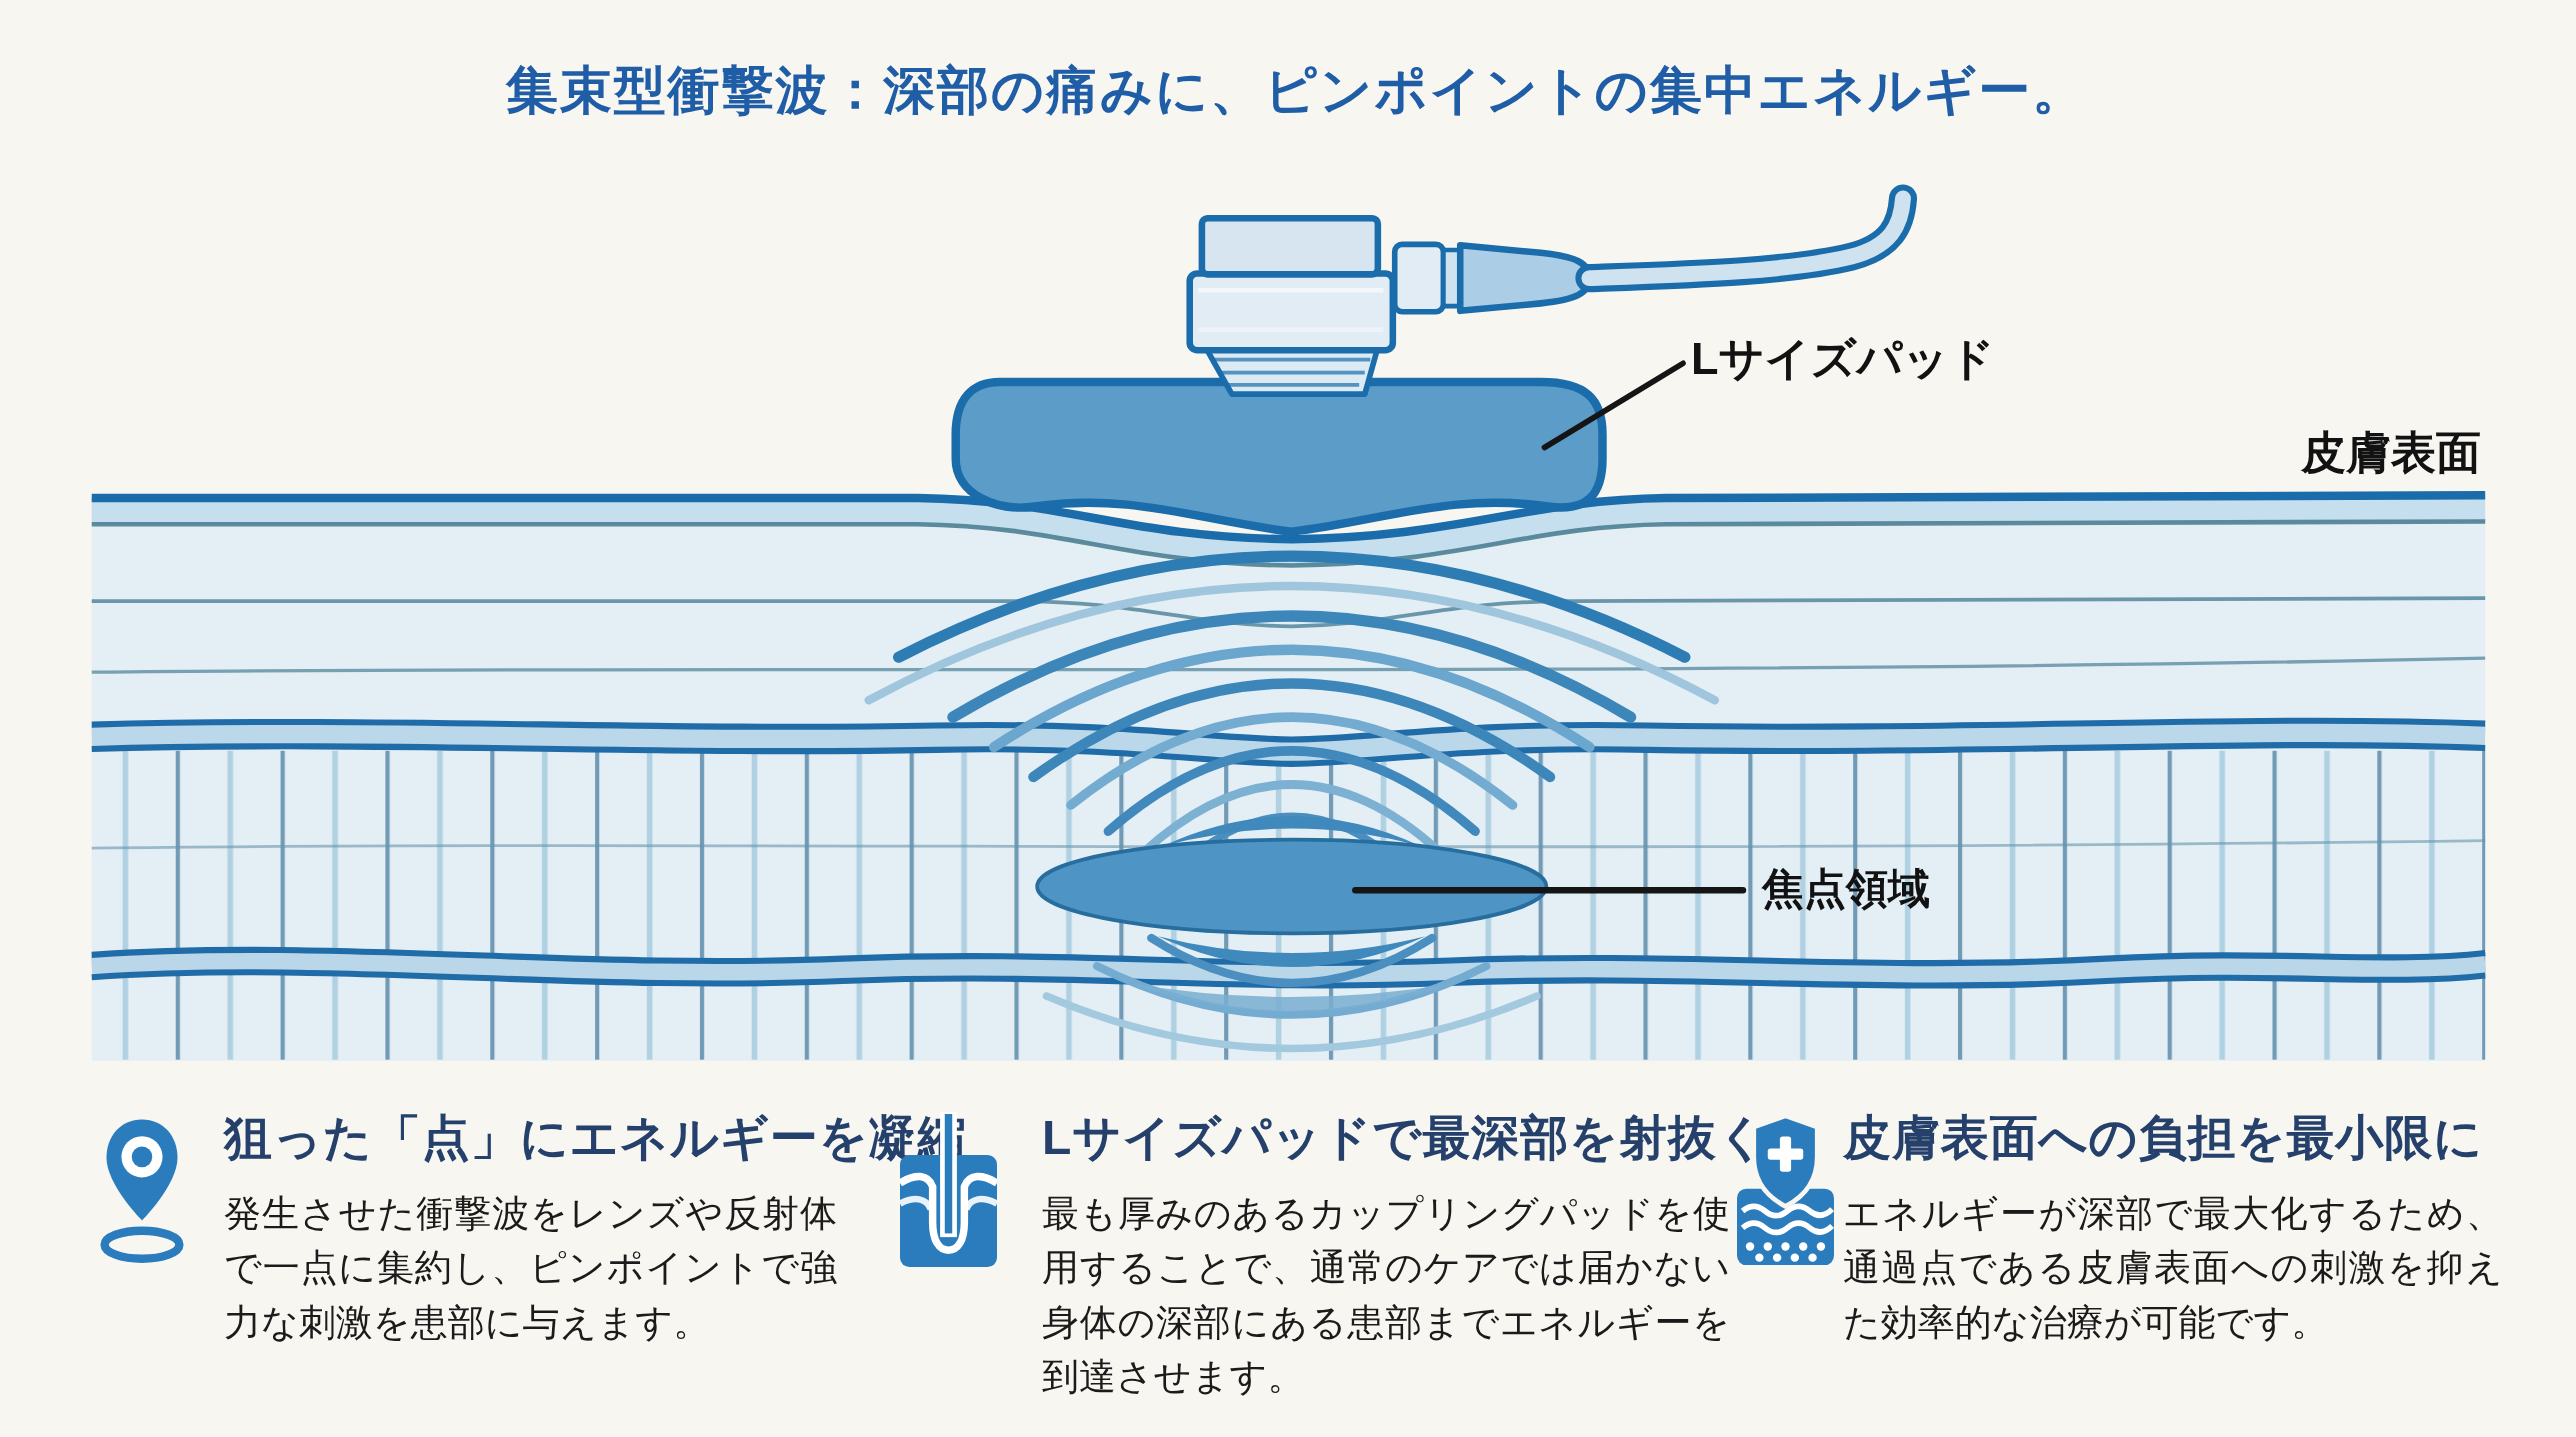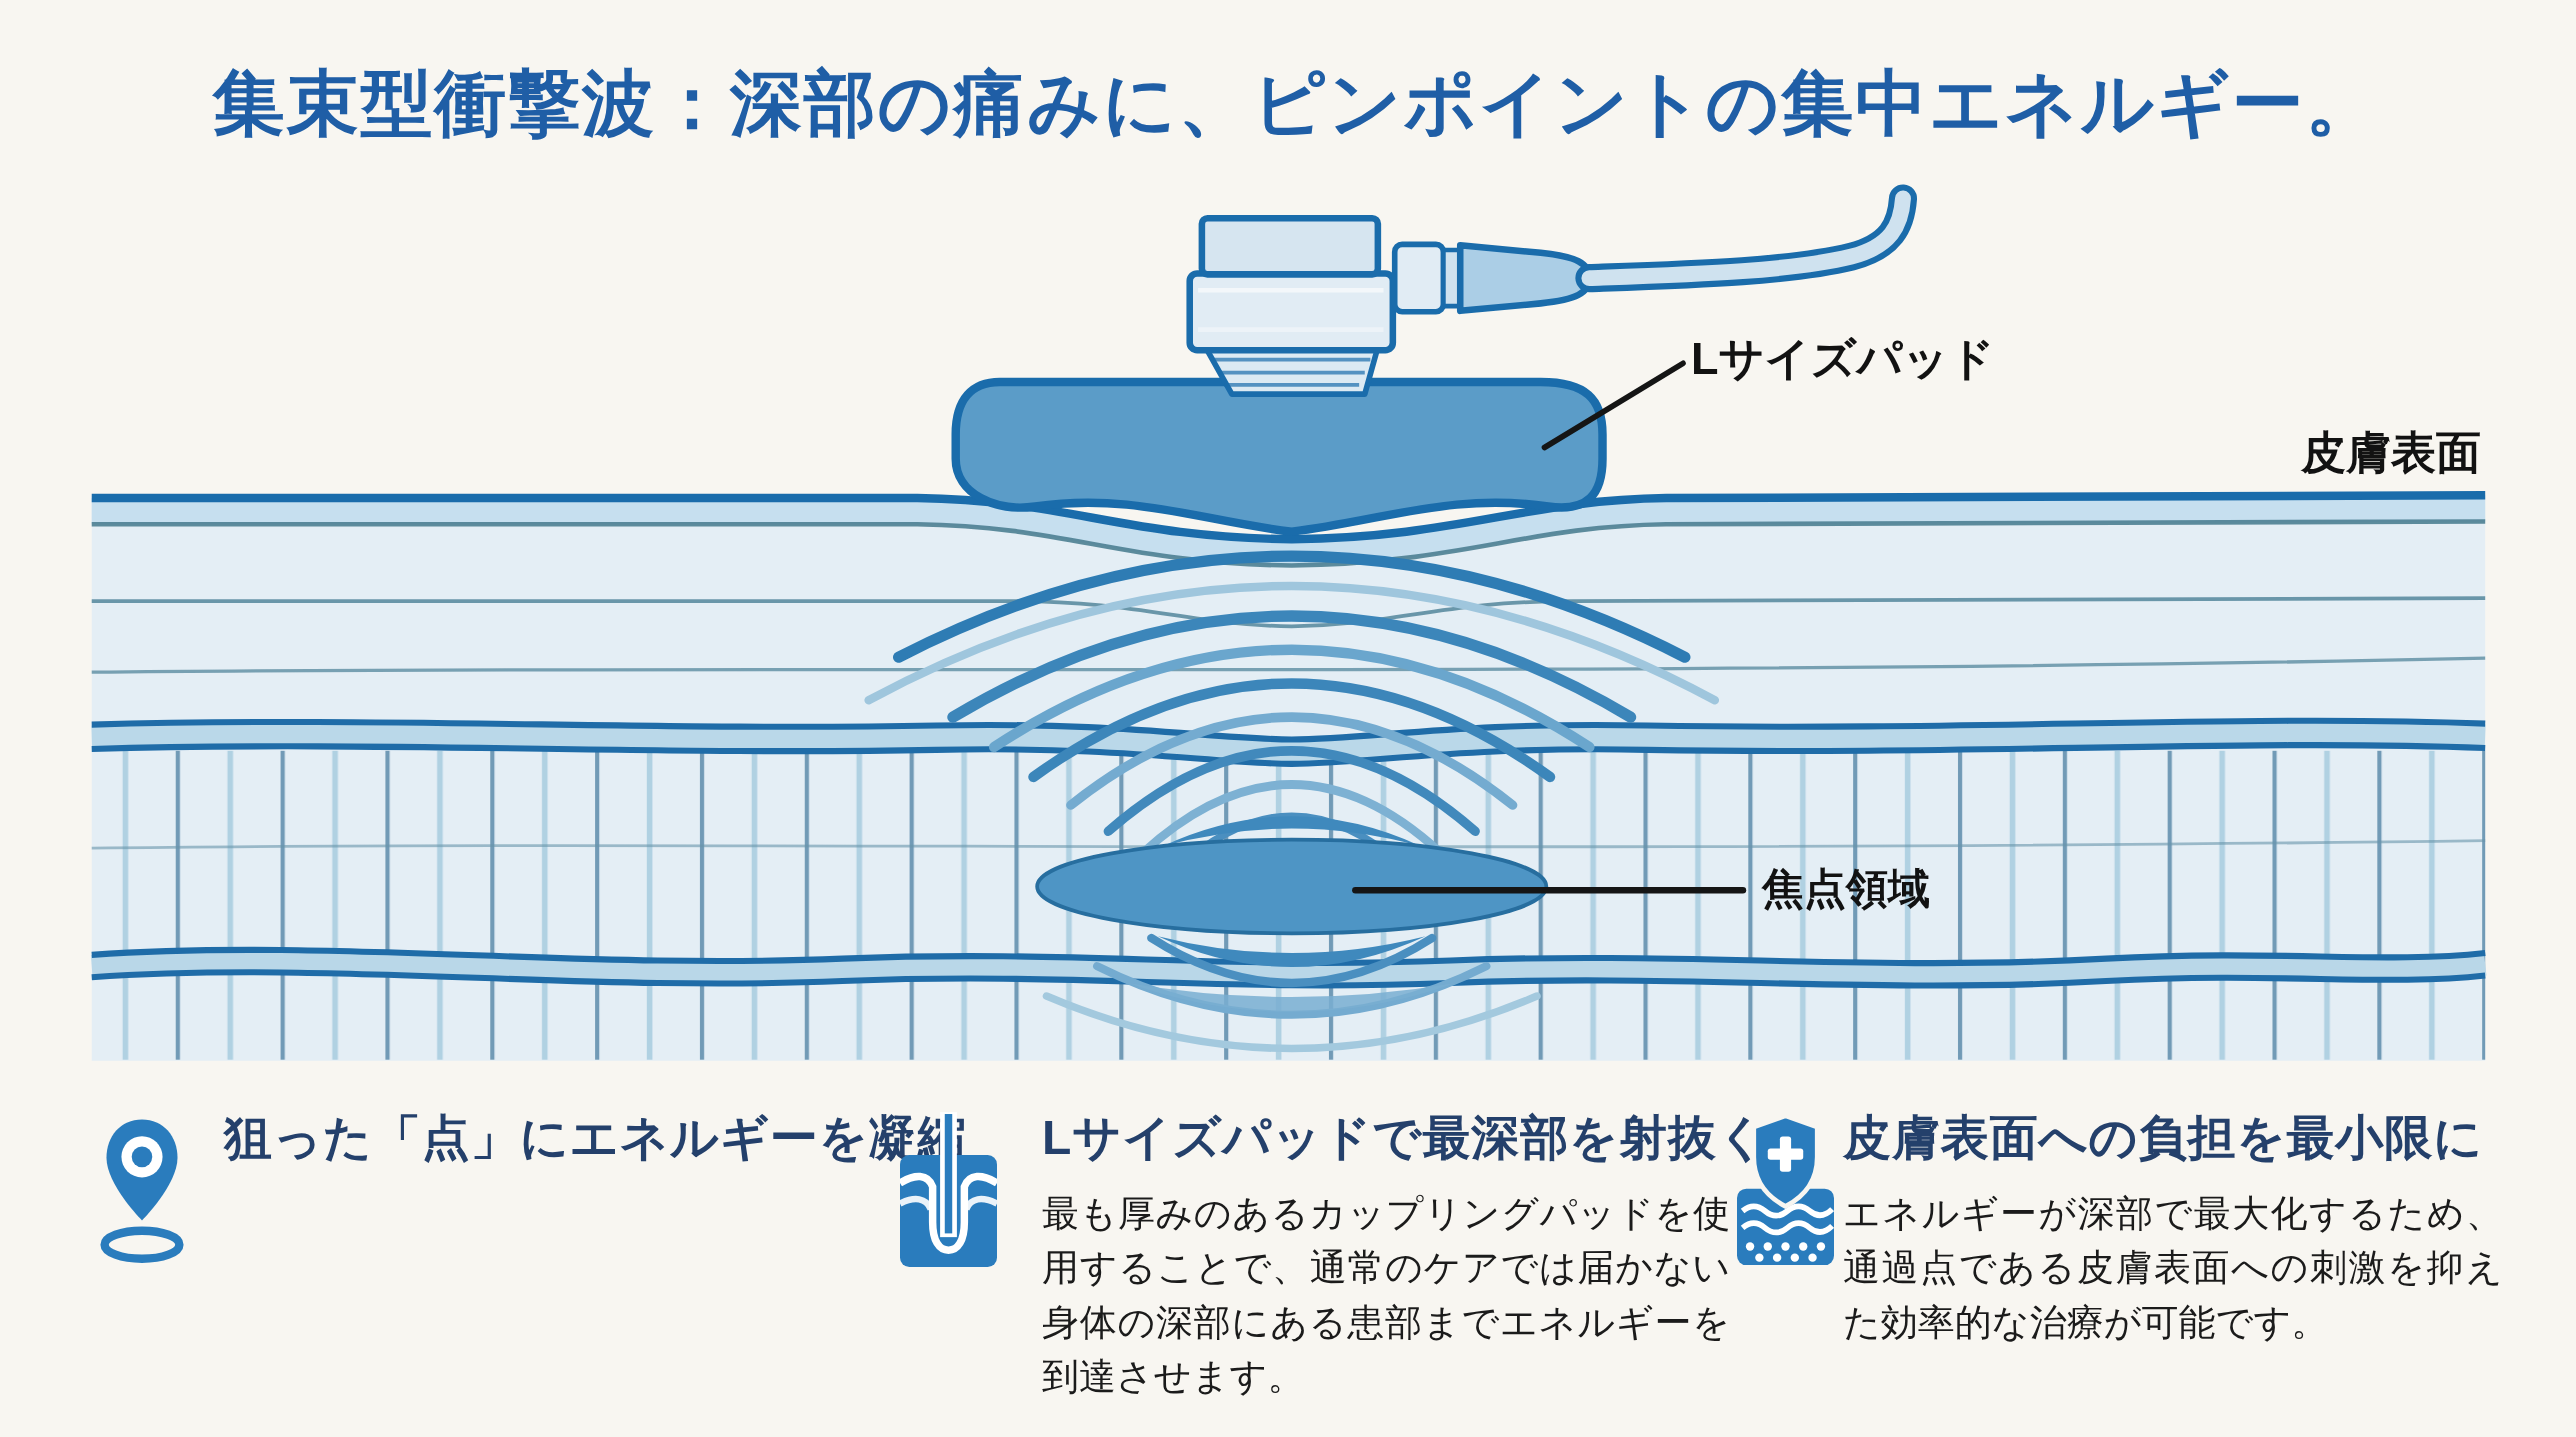--- a/index.html
+++ b/index.html
@@ -7,21 +7,21 @@
   body {
     font-family:"Liberation Sans", sans-serif;
     background:#f8f6f1;
     position:relative;
     overflow:hidden;
   }
   .poster { position:absolute; inset:0; }
   .title {
     position:absolute; left:16px; right:0; top:56px;
     text-align:center;
-    font-size:72px; font-weight:bold; letter-spacing:1.9px;
+    font-size:52px; font-weight:bold; letter-spacing:1.9px;
     color:#1f5ea6; white-space:nowrap;
   }
   .scene { position:absolute; left:0; top:0; width:2576px; height:1086px; }
   .diagram-label {
     position:absolute; font-weight:bold; color:#121212; white-space:nowrap;
   }
   .pad-label   { left:1691px; top:329px; font-size:45px;text-align:center; }
   .skin-label  { left:2301px; top:423px; font-size:45px; }
   .focus-label { left:1762px; top:861px; font-size:42px; }
   .feature { position:absolute; top:1106px; }
@@ -135,20 +135,21 @@
     <span class="icon-wrap">
       <svg width="94" height="157" viewBox="0 0 100 168">
         <ellipse cx="50" cy="142" rx="40" ry="15" fill="none" stroke="#2a7cbd" stroke-width="9"></ellipse>
         <path d="M50,8 C27,8 12,26 12,49 C12,78 50,116 50,116 C50,116 88,78 88,49 C88,26 73,8 50,8 Z" fill="#2a7cbd"></path>
         <circle cx="50" cy="48" r="22" fill="#ffffff"></circle>
         <circle cx="50" cy="48" r="11" fill="#2a7cbd"></circle>
       </svg>
     </span>
     <div class="text-block">
       <h2>狙った「点」にエネルギーを凝縮</h2>
+      <p>発生させた衝撃波をレンズや反射体で一点に集約し、ピンポイントで強力な刺激を患部に与えます。</p>
     </div>
   </div>
 
   <div class="feature f2">
     <span class="icon-wrap">
       <svg width="97" height="157" viewBox="0 0 104 168">
         <rect x="0" y="46" width="104" height="120" rx="10" fill="#2a7cbd"></rect>
         <rect x="43" y="0" width="18" height="134" fill="#ffffff"></rect>
         <path d="M0,76 C16,66 30,66 35,80 L35,118 C35,138 42,148 52,148 C62,148 69,138 69,118 L69,80 C74,66 88,66 104,76" stroke="#ffffff" stroke-width="8" fill="none"></path>
         <path d="M0,98 C16,90 28,92 33,104 M104,98 C88,90 76,92 71,104" stroke="#ffffff" stroke-width="7" fill="none" opacity="0.9"></path>

